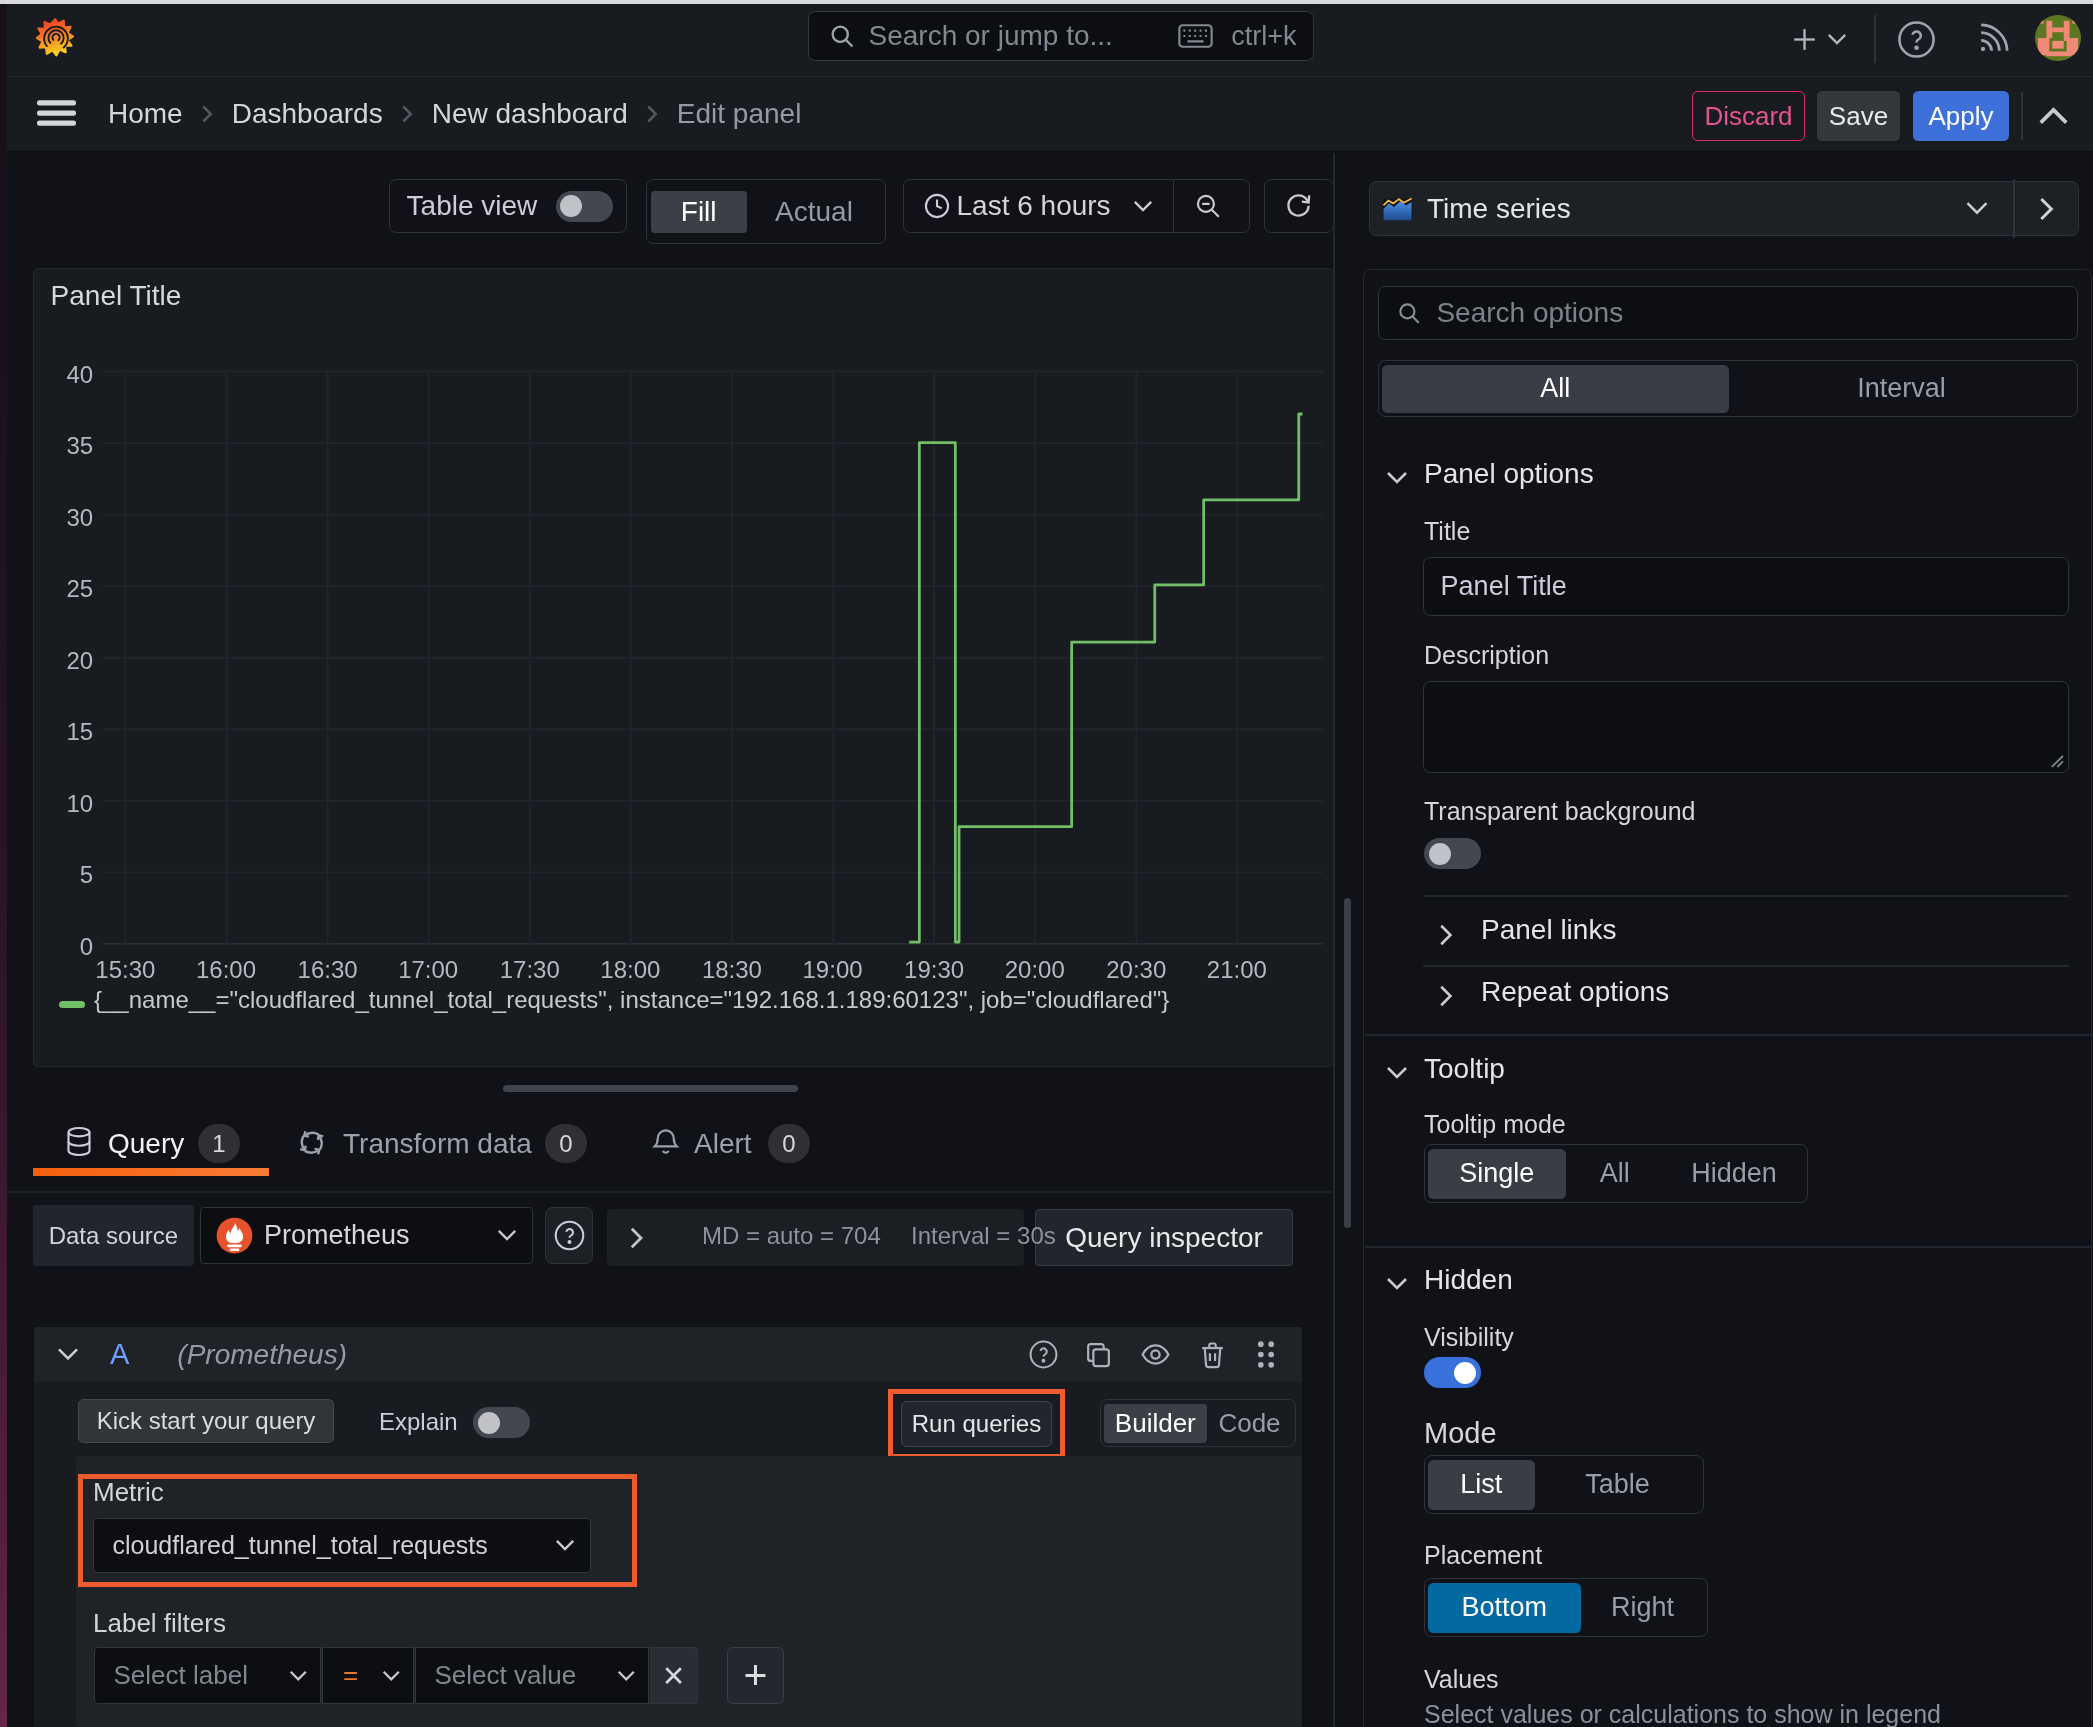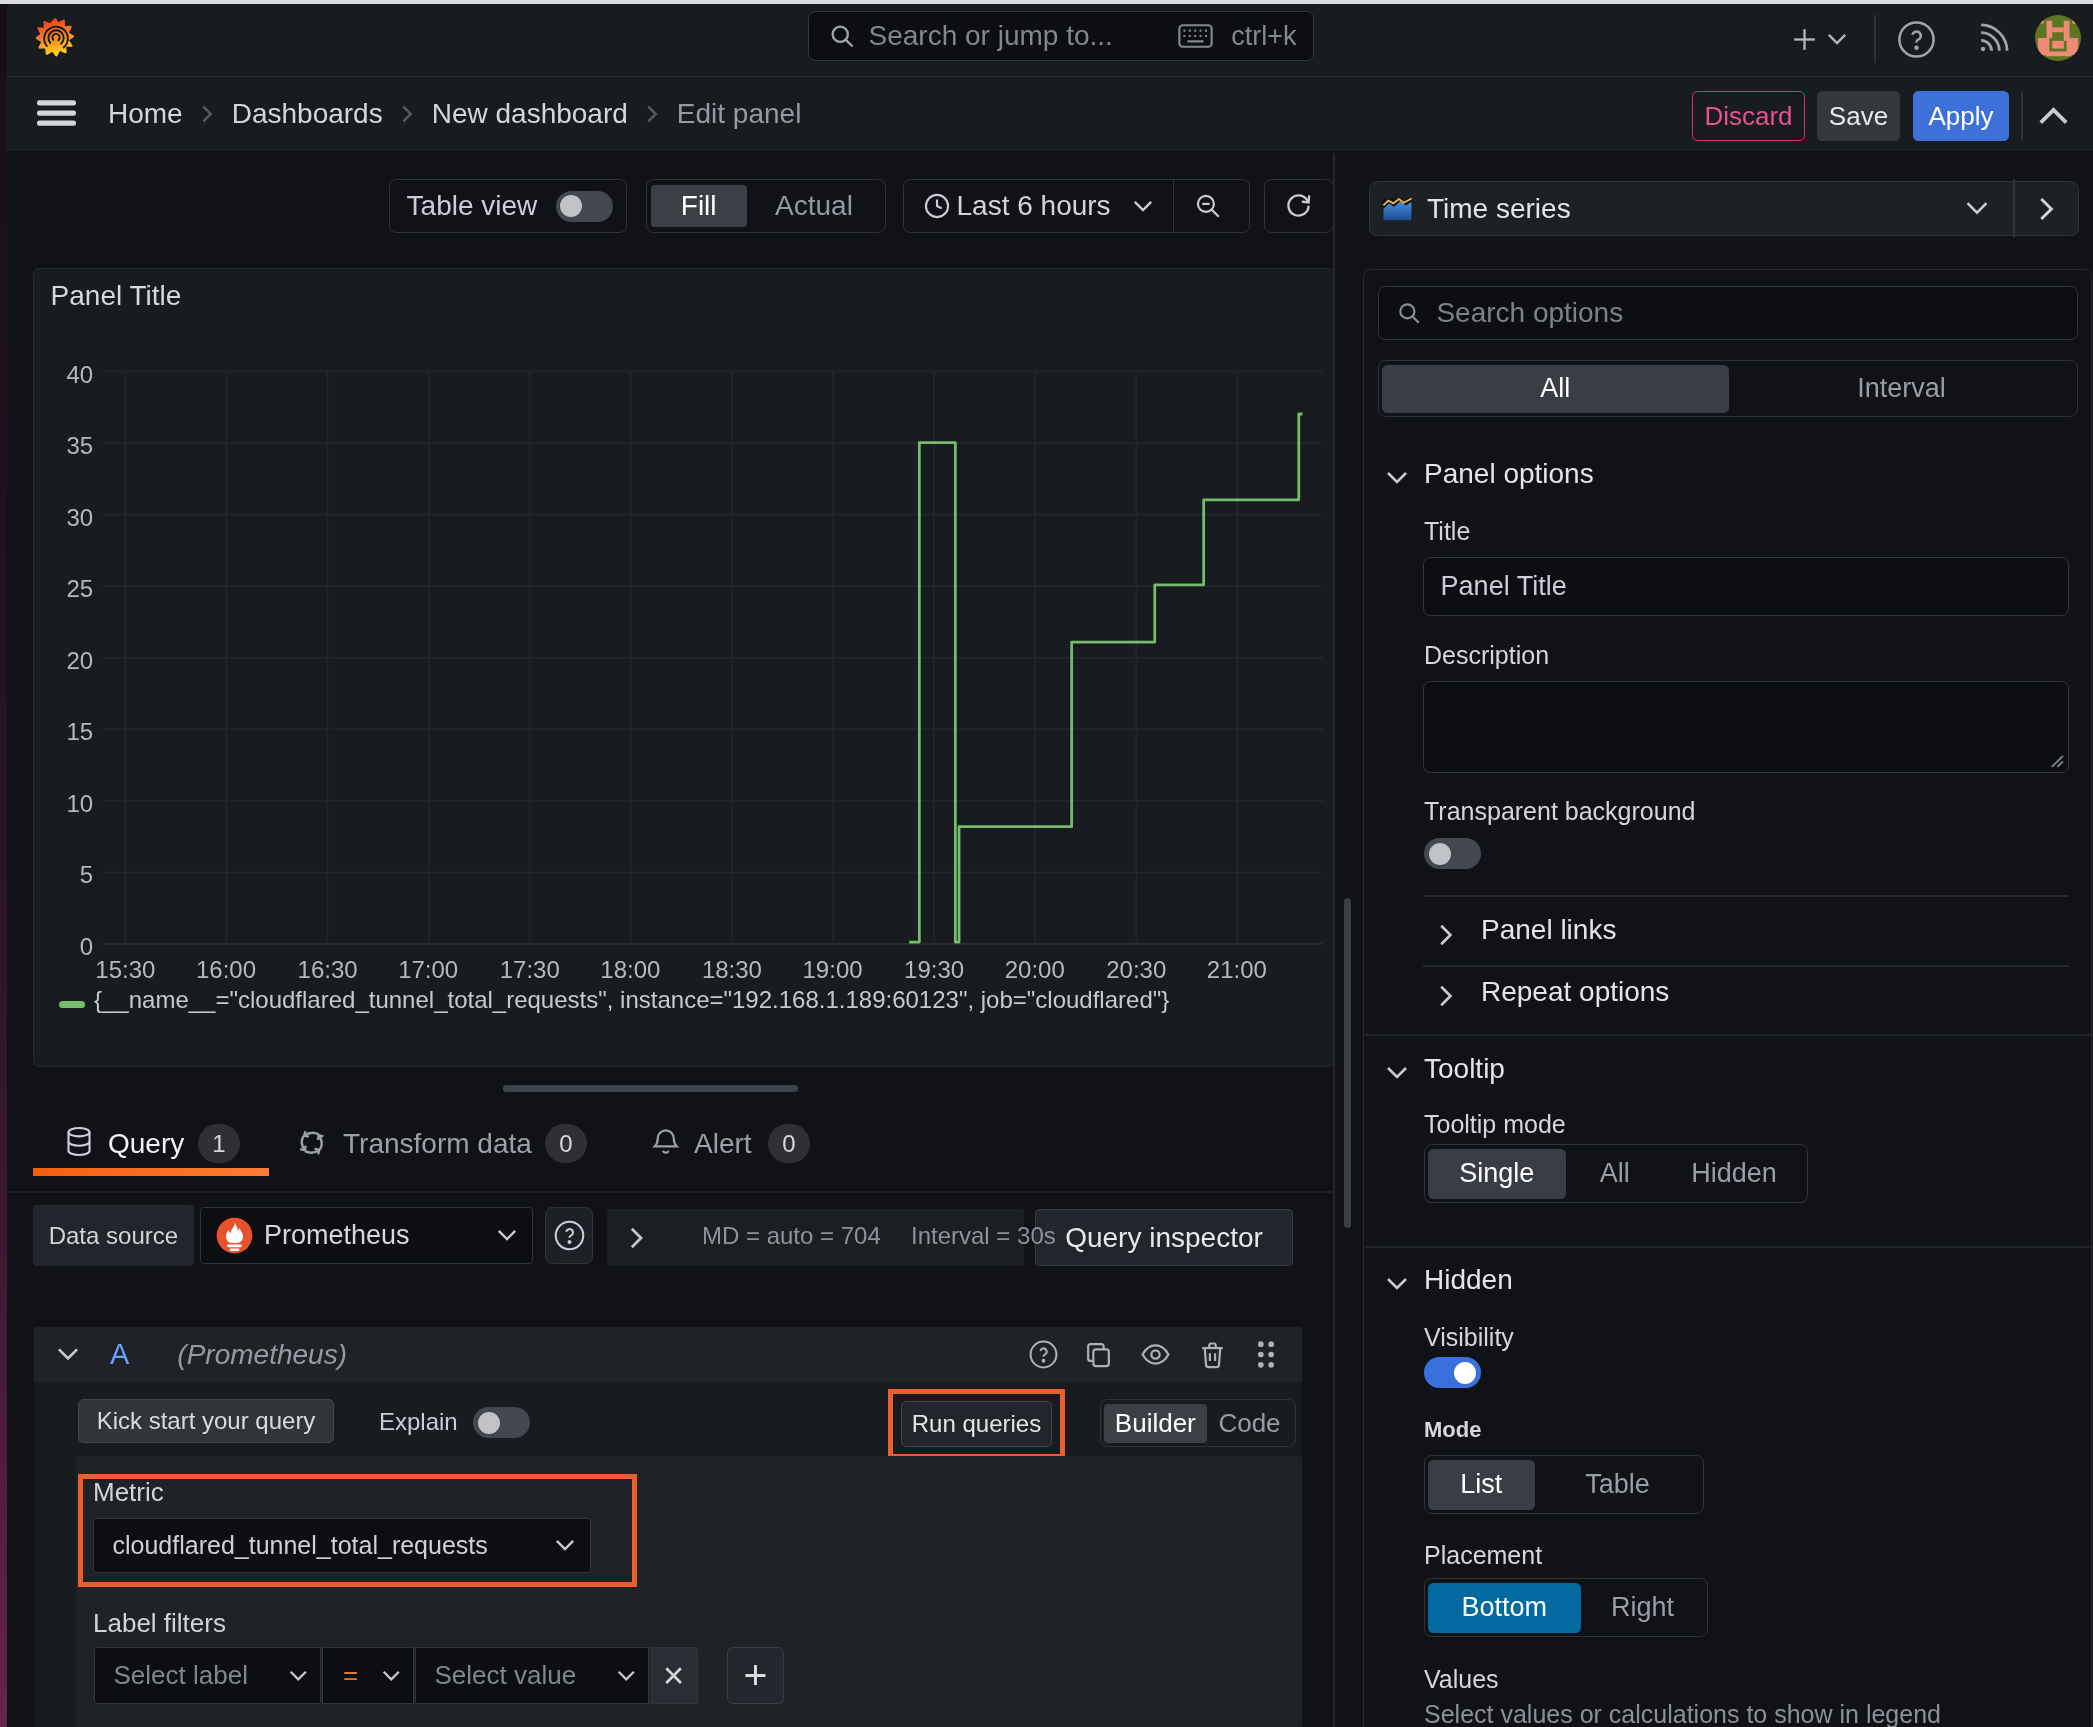--- a/index.html
+++ b/index.html
@@ -131,21 +131,21 @@
 
 <div id="main-toolbar">
 
   <div class="abs bord ctr" style="left:389px;top:179px;width:238px;height:54px">
     <div style="margin-left:16.6px;font-size:28px;color:#ccccdc">Table view</div>
     <div style="margin-left:18.5px;width:57px;height:31px;border-radius:15.7px;background:#43474f;position:relative">
         <div style="position:absolute;left:4.6px;top:4.6px;width:22px;height:22px;border-radius:50%;background:#c0c2c7"></div>
       </div>
   </div>
 
-  <div class="abs bord ctr" style="left:646px;top:179px;width:240px;height:54px;padding:3.7px">
+  <div class="abs bord ctr" style="left:646px;top:179px;width:240px;height:65px;padding:3.7px">
     <div class="cc" style="width:96px;height:42px;background:#3b3f46;border-radius:3.7px;color:#fff;font-size:28px;font-weight:500">Fill</div>
     <div class="cc" style="flex:1;color:#9599a2;font-size:28px">Actual</div>
   </div>
 
   <div class="abs bord ctr" style="left:903px;top:179px;width:347px;height:54px">
     <svg style="margin-left:18.5px" width="28" height="28" viewBox="0 0 24 24" fill="none" stroke="#ccccdc" stroke-width="1.8">
         <circle cx="12" cy="12" r="9.5"></circle>
         <polyline points="12,6.5 12,12 16,14"></polyline>
       </svg>
     <div style="margin-left:6px;font-size:28px;color:#d3d4d9">Last 6 hours</div>
@@ -458,21 +458,21 @@
   <div class="abs" style="left:1365px;top:1246px;width:726px;height:1.8px;background:#22252b"></div>
 
   <svg class="abs" style="left:1386px;top:1277px" width="22" height="14" viewBox="0 0 22 14" fill="none" stroke="#c9cbd0" stroke-width="2.6">
       <polyline points="2,2 11,11 20,2"></polyline>
     </svg>
   <div class="abs" style="left:1424px;top:1264px;font-size:28px;font-weight:500;color:#e4e5e9">Hidden</div>
   <div class="abs" style="left:1424px;top:1323px;font-size:25px;font-weight:500;color:#d6d7db">Visibility</div>
   <div class="abs" style="left:1424px;top:1357px;width:57px;height:31px;border-radius:15.7px;background:#3871dc">
       <div style="position:absolute;right:4.6px;top:4.6px;width:22px;height:22px;border-radius:50%;background:#fff"></div>
     </div>
-  <div class="abs" style="left:1424px;top:1417px;font-size:22px;font-weight:700;color:#d6d7db">Mode</div>
+  <div class="abs" style="left:1424px;top:1417px;font-size:29px;font-weight:400;color:#d6d7db">Mode</div>
   <div class="abs bord ctr" style="left:1424px;top:1455px;width:280px;height:59px;border-radius:8px;padding:2.8px">
     <div class="cc" style="width:107px;height:50px;background:#3a3d45;border-radius:5.5px;font-size:27px;color:#fff;font-weight:500">List</div>
     <div class="cc" style="flex:1;font-size:27px;color:#9a9da6">Table</div>
   </div>
   <div class="abs" style="left:1424px;top:1541px;font-size:25px;font-weight:500;color:#d6d7db">Placement</div>
   <div class="abs bord ctr" style="left:1424px;top:1578px;width:284px;height:59px;border-radius:7.4px;padding:2.8px">
     <div class="cc" style="width:153px;height:50px;background:#0369a1;border-radius:5.5px;font-size:27px;color:#fff;font-weight:500">Bottom</div>
     <div class="cc" style="flex:1;font-size:27px;color:#9a9da6">Right</div>
   </div>
   <div class="abs" style="left:1424px;top:1665px;font-size:25px;font-weight:500;color:#d6d7db">Values</div>

